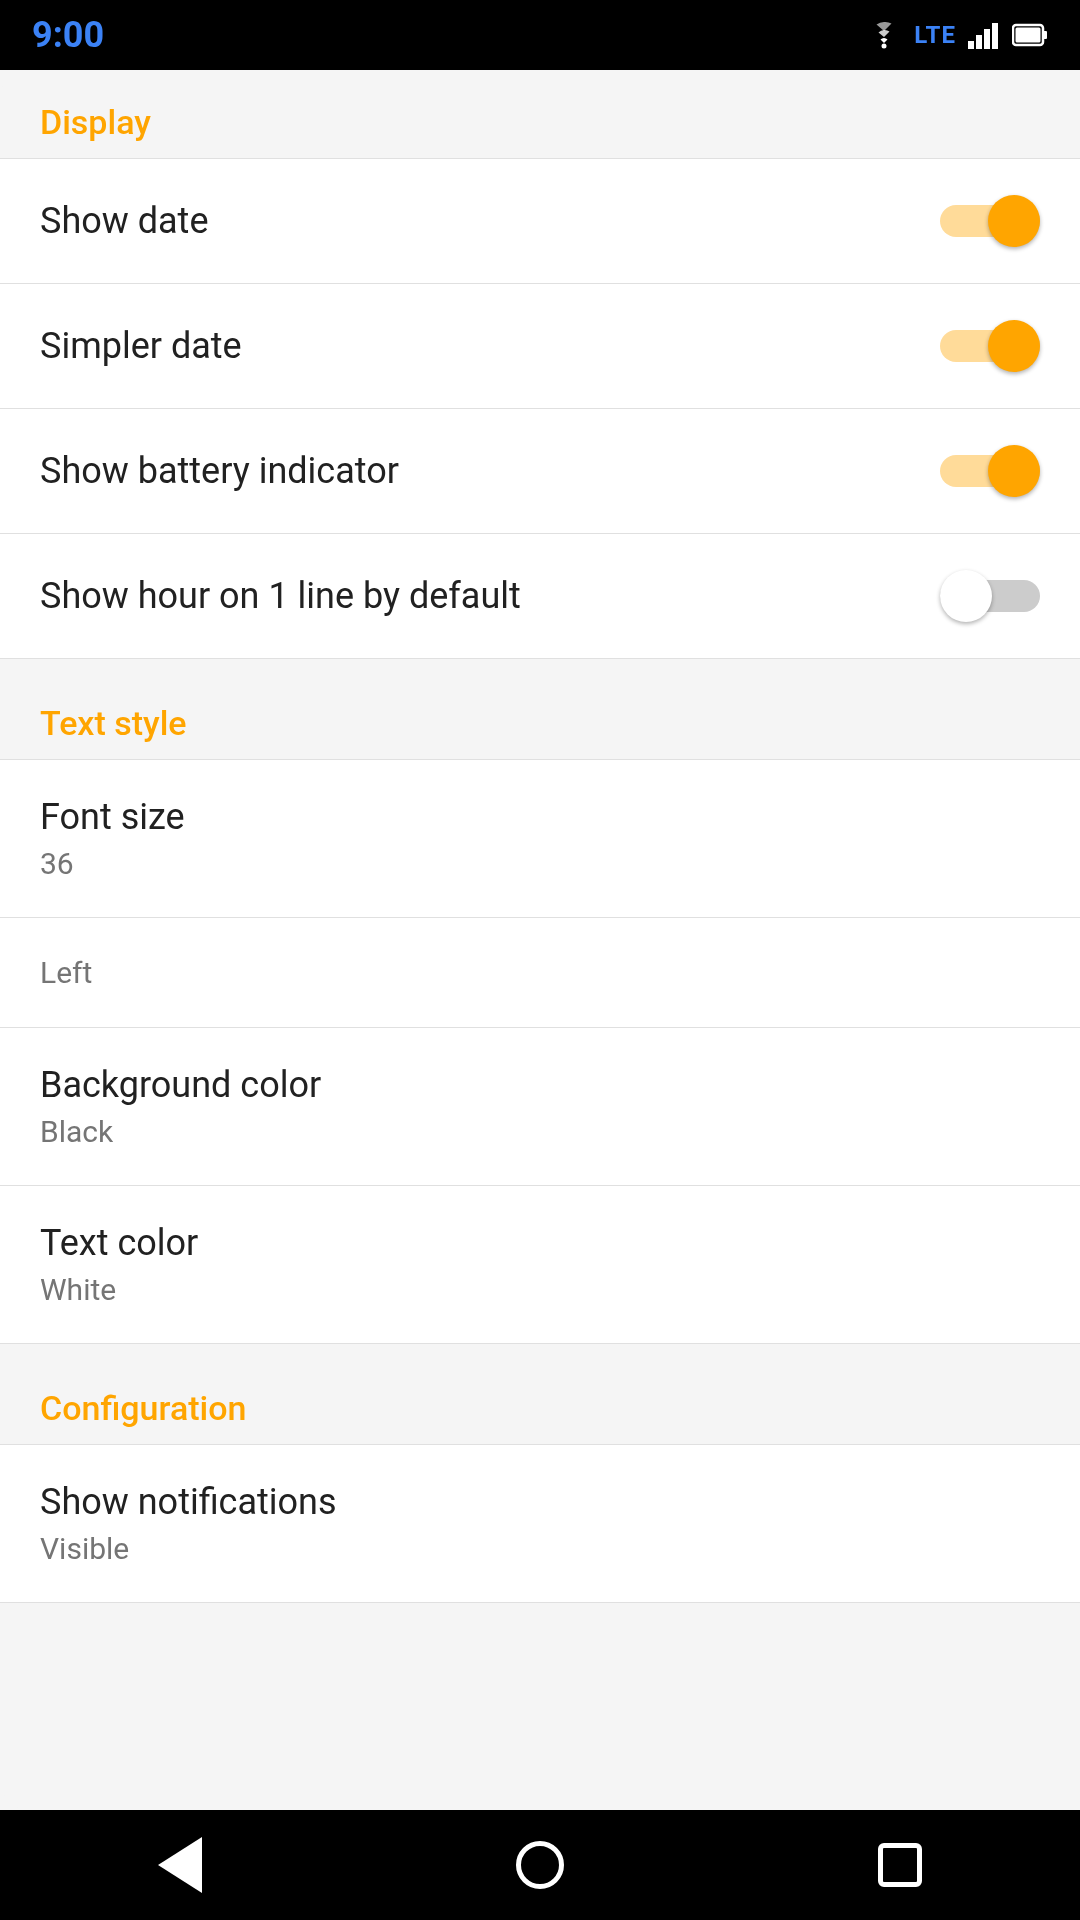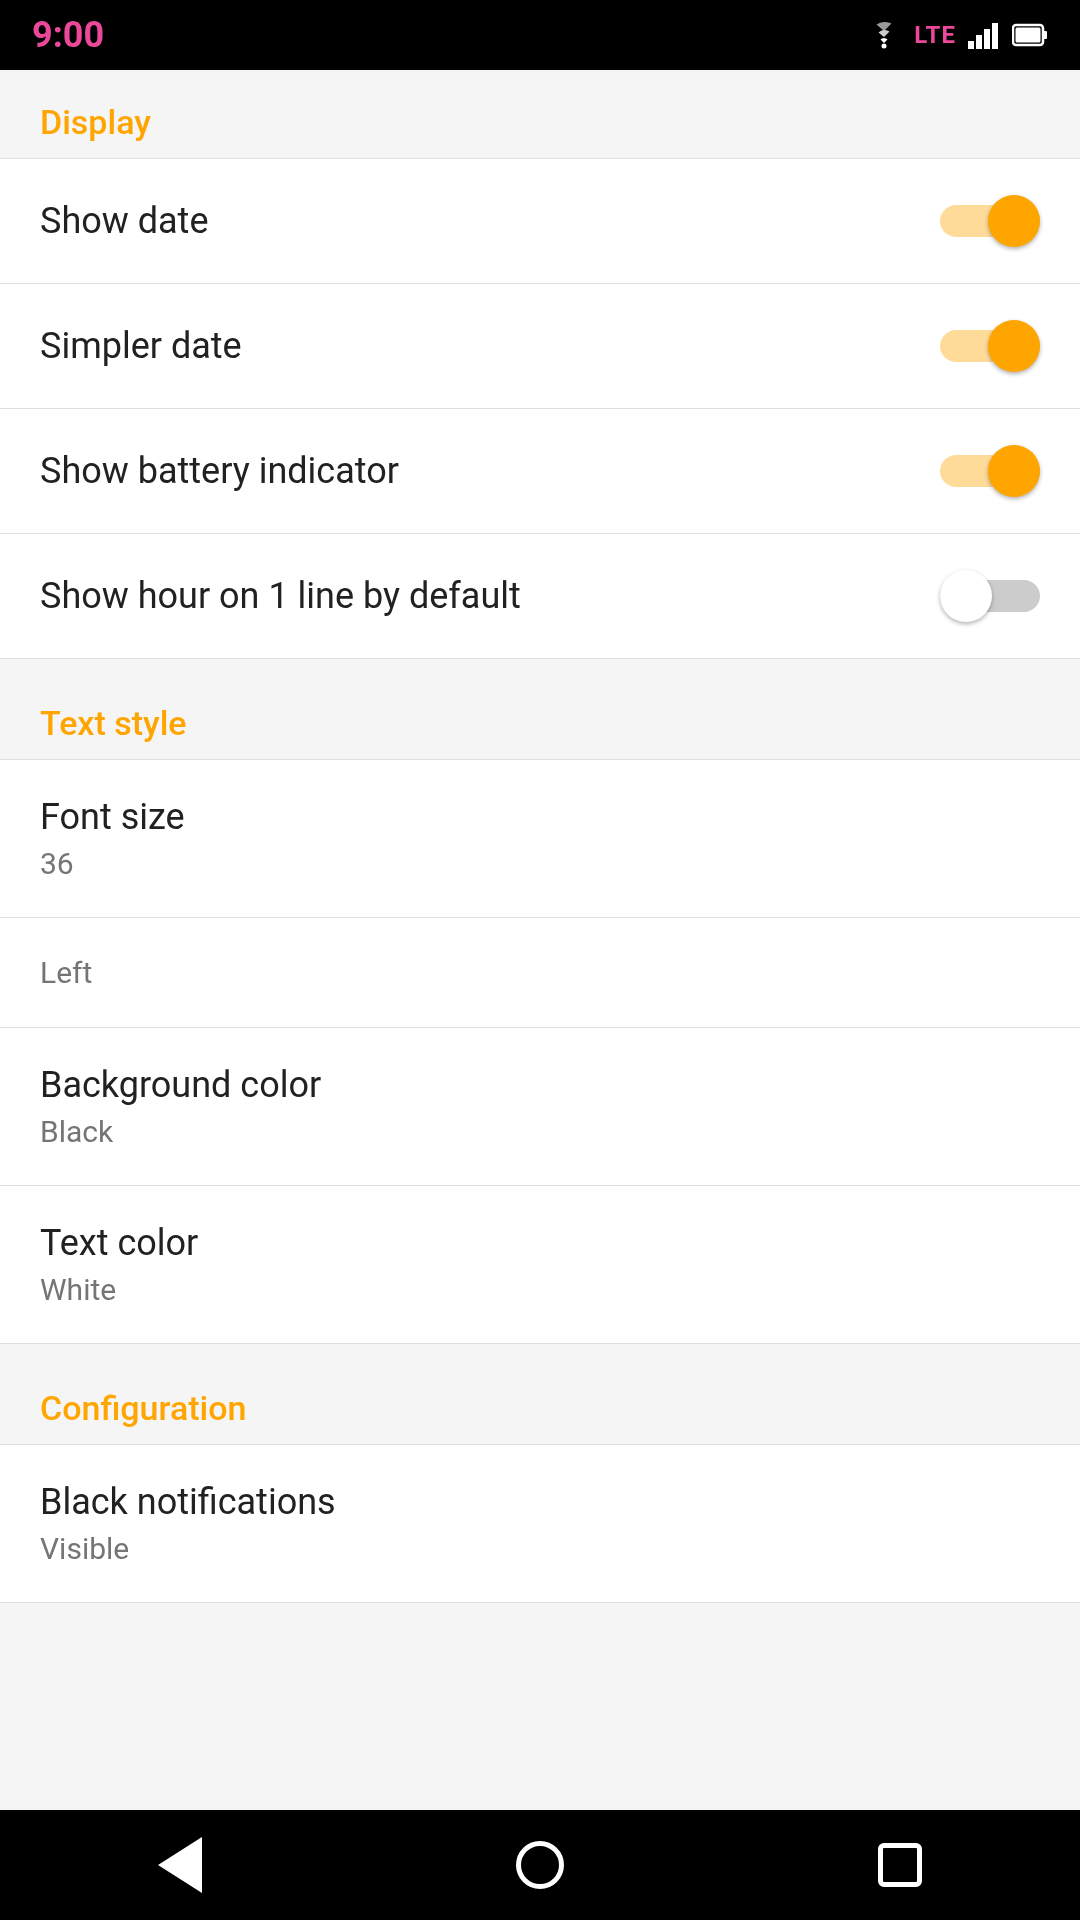--- a/index.html
+++ b/index.html
@@ -14,21 +14,21 @@
       min-height: 1920px;
       background-color: #f5f5f5;
       font-family: 'Roboto', Arial, sans-serif;
       display: flex;
       flex-direction: column;
     }
 
     
     .status-bar {
       background-color: #000;
-      color: #ec4899;
+      color: #3b82f6;
       display: flex;
       justify-content: space-between;
       align-items: center;
       padding: 0 32px;
       height: 70px;
       flex-shrink: 0;
     }
 
     .status-time {
       font-size: 36px;
@@ -307,21 +307,21 @@
   </div>
 
   <div class="section-divider"></div>
 
   <div class="section-header">Configuration</div>
 
   <div class="settings-group">
 
     <div class="settings-row">
       <div class="settings-row-text">
-        <span class="settings-row-label">Black notifications</span>
+        <span class="settings-row-label">Show notifications</span>
         <span class="settings-row-sublabel">Visible</span>
       </div>
     </div>
   </div>
 
 </div>
 
 <div class="nav-bar">
   <div class="nav-button">
     <div class="icon-back"></div>

